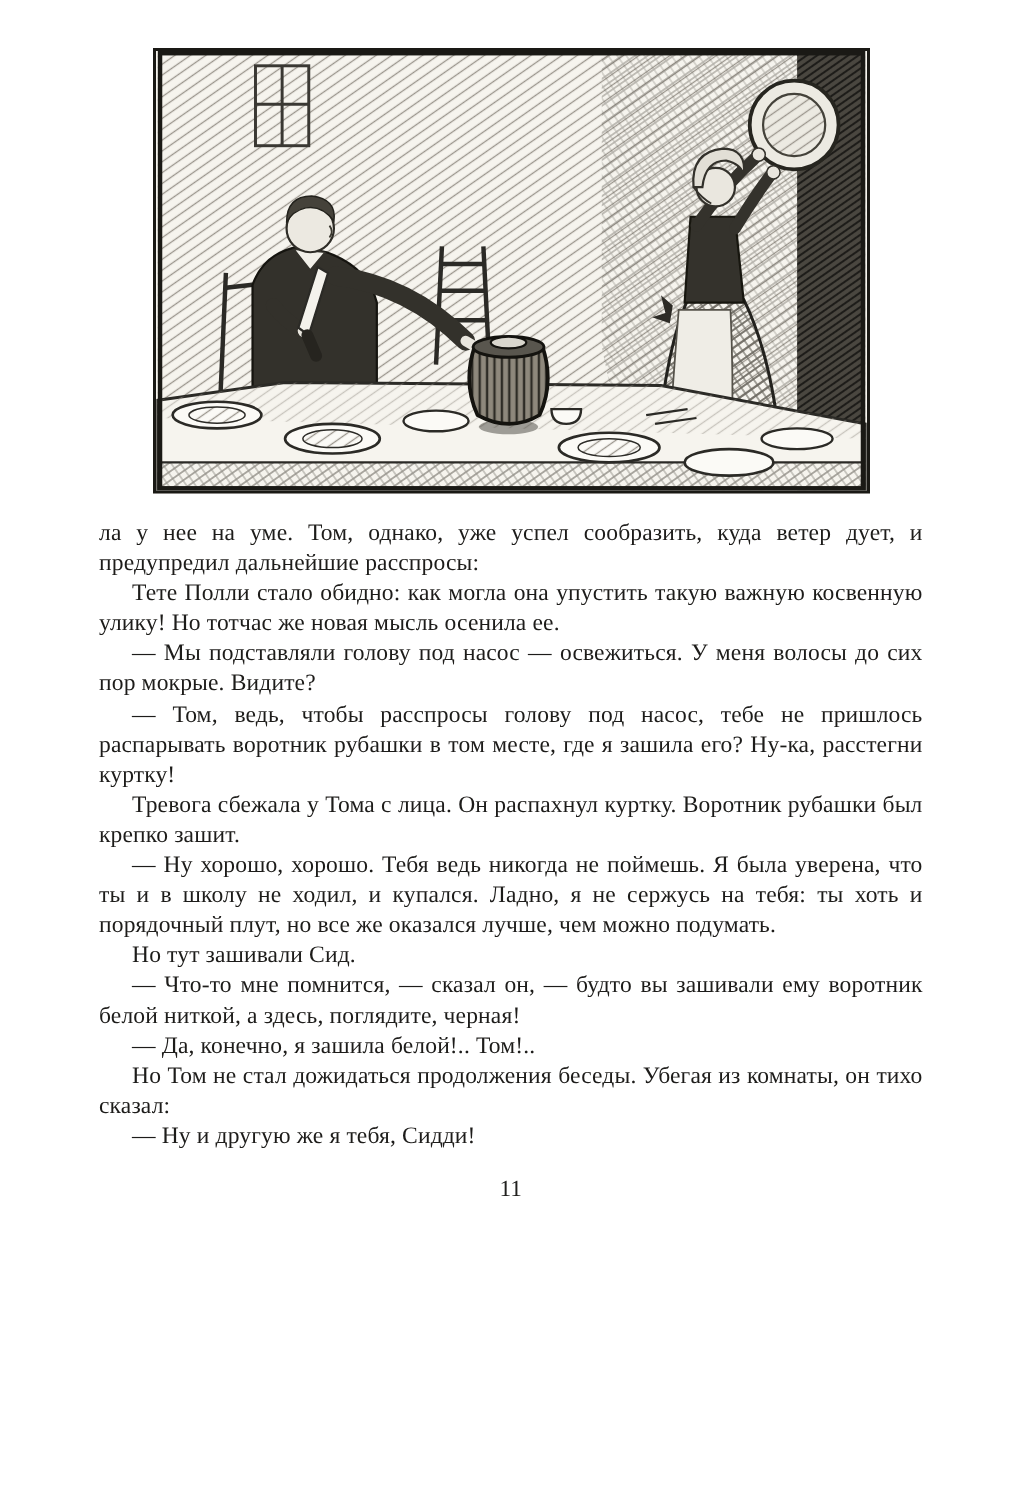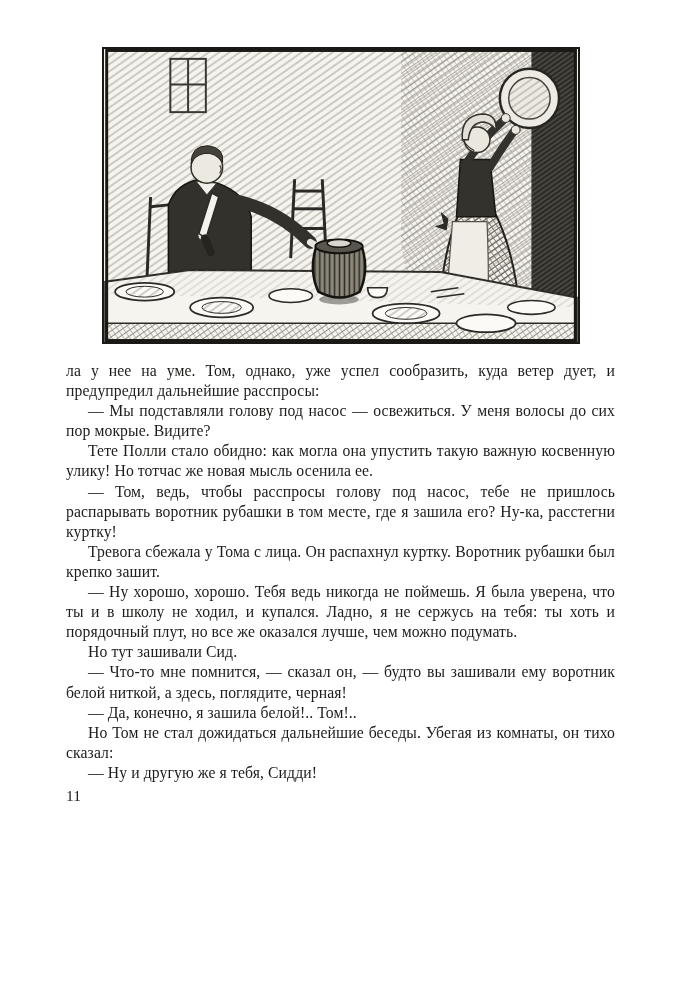--- a/index.html
+++ b/index.html
@@ -8,21 +8,21 @@
     width: 679px;
     height: 1001px;
     position: relative;
     overflow: hidden;
     font-family: "Liberation Serif", "DejaVu Serif", serif;
     color: #1d1c1a;
   }
   .page {
     width: 679px;
     height: 1001px;
-    padding: 47px 64px 0 66px;
+    padding: 32px 64px 0 66px;
   }
   figure.illustration {
     width: 478px;
     height: 297px;
     margin: 0 auto;
     border: 2.5px solid #1a1915;
     background: #f6f4ee;
   }
   figure.illustration svg {
     display: block;
@@ -33,21 +33,22 @@
     margin-top: 17px;
     width: 549px;
     font-size: 15.7px;
     line-height: 20.1px;
     text-align: justify;
     letter-spacing: 0.1px;
   }
   p.para { text-indent: 22px; }
   p.para.no-indent { text-indent: 0; }
   .page-number {
-    margin-top: 4px;
+    margin-top: 16px;
+    text-align: center;
     font-size: 15.5px;
     color: #22211f;
   }
 </style>
 </head>
 <body>
 
 <div class="page">
 
   <figure class="illustration" aria-label="Том за столом тянется к сахарнице; тетя Полли стоит у стены">
@@ -154,27 +155,27 @@
         <ellipse cx="237" cy="200" rx="24" ry="7" fill="#59564e" stroke="#14130f" stroke-width="2"></ellipse>
         <ellipse cx="237" cy="197" rx="12" ry="4" fill="#d9d6cd" stroke="#14130f" stroke-width="1.5"></ellipse>
       </g>
 
       <rect x="1.5" y="1.5" width="475" height="294" fill="none" stroke="#1a1915" stroke-width="3"></rect>
     </svg>
   </figure>
 
   <div class="text-block">
     <p class="para no-indent">ла у нее на уме. Том, однако, уже успел сообразить, куда ветер дует, и предупредил дальнейшие расспросы:</p>
+    <p class="para">Тете Полли стало обидно: как могла она упустить такую важную косвенную улику! Но тотчас же новая мысль осенила ее.</p>
     <p class="para">— Мы подставляли голову под насос — освежиться. У меня волосы до сих пор мокрые. Видите?</p>
-    <p class="para">Тете Полли стало обидно: как могла она упустить такую важную косвенную улику! Но тотчас же новая мысль осенила ее.</p>
     <p class="para">— Том, ведь, чтобы расспросы голову под насос, тебе не пришлось распарывать воротник рубашки в том месте, где я зашила его? Ну-ка, расстегни куртку!</p>
     <p class="para">Тревога сбежала у Тома с лица. Он распахнул куртку. Воротник рубашки был крепко зашит.</p>
     <p class="para">— Ну хорошо, хорошо. Тебя ведь никогда не поймешь. Я была уверена, что ты и в школу не ходил, и купался. Ладно, я не сержусь на тебя: ты хоть и порядочный плут, но все же оказался лучше, чем можно подумать.</p>
     <p class="para">Но тут зашивали Сид.</p>
     <p class="para">— Что-то мне помнится, — сказал он, — будто вы зашивали ему воротник белой ниткой, а здесь, поглядите, черная!</p>
     <p class="para">— Да, конечно, я зашила белой!.. Том!..</p>
-    <p class="para">Но Том не стал дожидаться дальнейшие беседы. Убегая из комнаты, он тихо сказал:</p>
+    <p class="para">Но Том не стал дожидаться продолжения беседы. Убегая из комнаты, он тихо сказал:</p>
     <p class="para">— Ну и другую же я тебя, Сидди!</p>
   </div>
 
   <div class="page-number">11</div>
 
 </div>
 
 </body></html>

